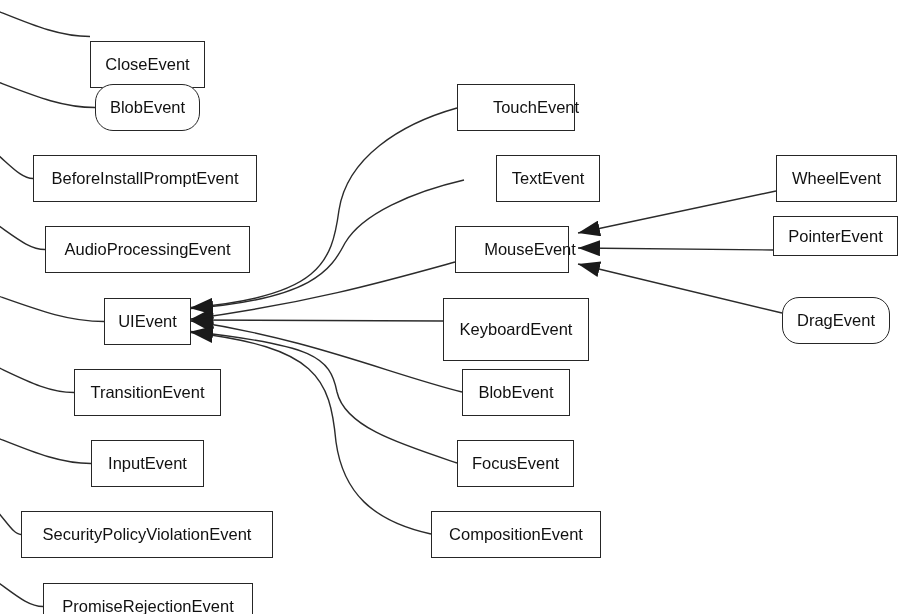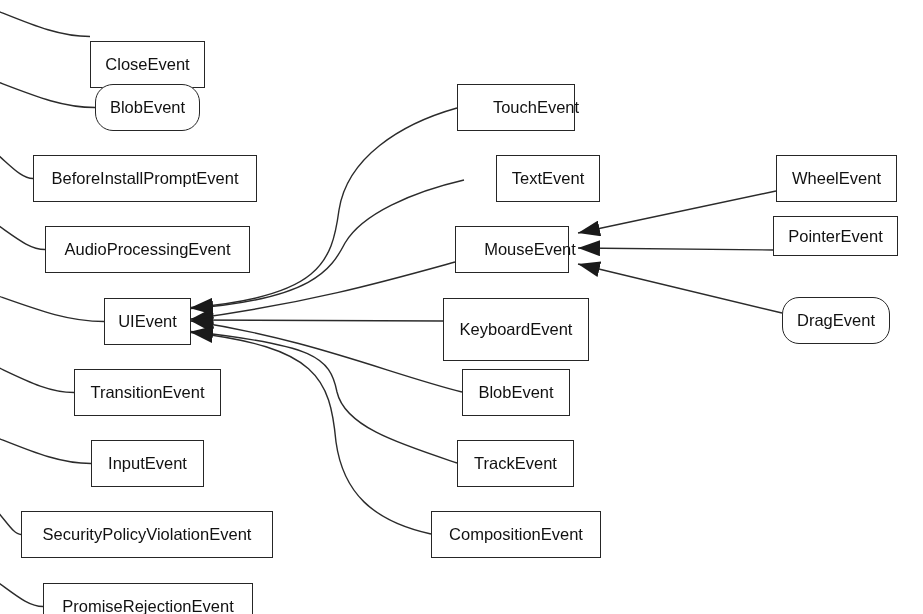--- a/index.html
+++ b/index.html
@@ -82,18 +82,18 @@
 <div class="node" style="left:74px;  top:369px; width:147px; height:47px;">TransitionEvent</div>
 <div class="node" style="left:91px;  top:440px; width:113px; height:47px;">InputEvent</div>
 <div class="node" style="left:21px;  top:511px; width:252px; height:47px;">SecurityPolicyViolationEvent</div>
 <div class="node" style="left:43px;  top:583px; width:210px; height:47px;">PromiseRejectionEvent</div>
 
 <div class="node" style="left:457px; top:84px;  width:118px; height:47px;padding-left:40px;">TouchEvent</div>
 <div class="node" style="left:464px; top:155px; width:104px; height:47px;margin-left:32px;">TextEvent</div>
 <div class="node" style="left:455px; top:226px; width:114px; height:47px;padding-left:36px;">MouseEvent</div>
 <div class="node" style="left:443px; top:298px; width:146px; height:63px;text-align:right;">KeyboardEvent</div>
 <div class="node" style="left:462px; top:369px; width:108px; height:47px;">BlobEvent</div>
-<div class="node" style="left:457px; top:440px; width:117px; height:47px;">TrackEvent</div>
+<div class="node" style="left:457px; top:440px; width:117px; height:47px;">FocusEvent</div>
 <div class="node" style="left:431px; top:511px; width:170px; height:47px;">CompositionEvent</div>
 
 <div class="node" style="left:776px; top:155px; width:121px; height:47px;">WheelEvent</div>
 <div class="node" style="left:773px; top:216px; width:125px; height:40px;">PointerEvent</div>
 <div class="node" style="left:782px; top:297px; width:108px; height:47px;border-radius:17px;">DragEvent</div>
 
 </body></html>

